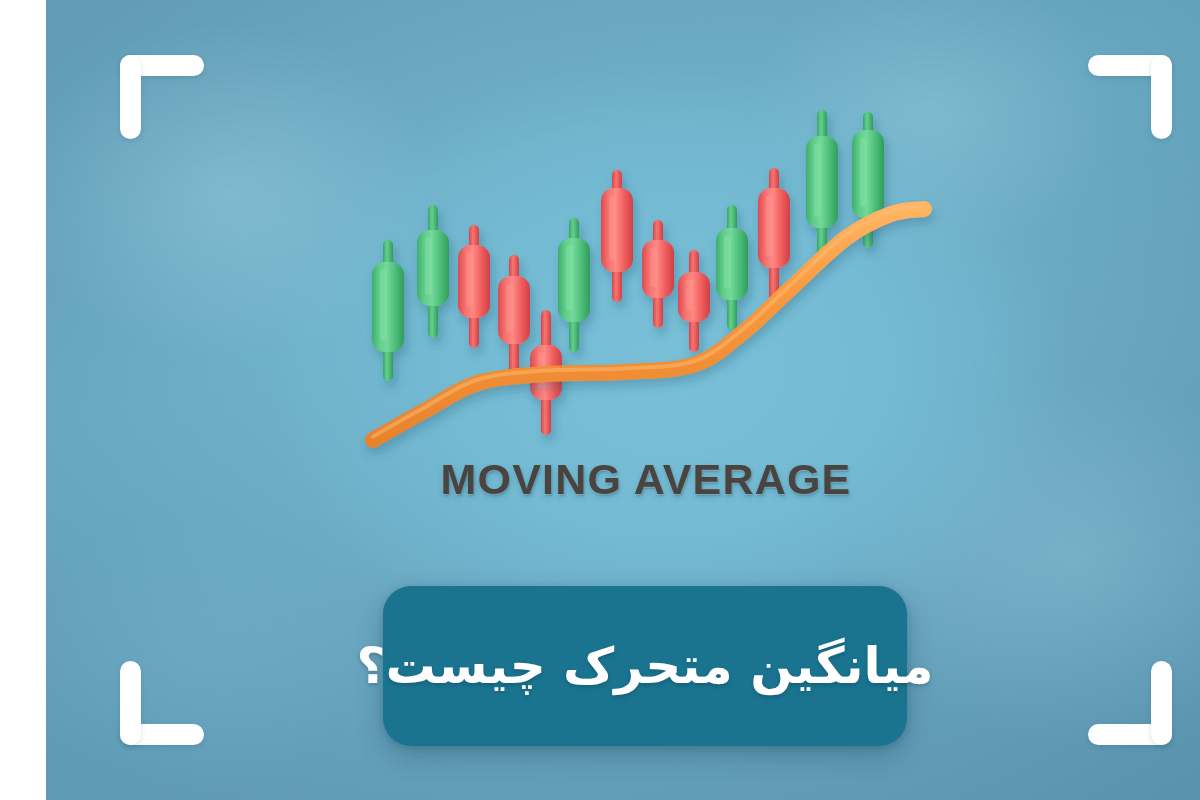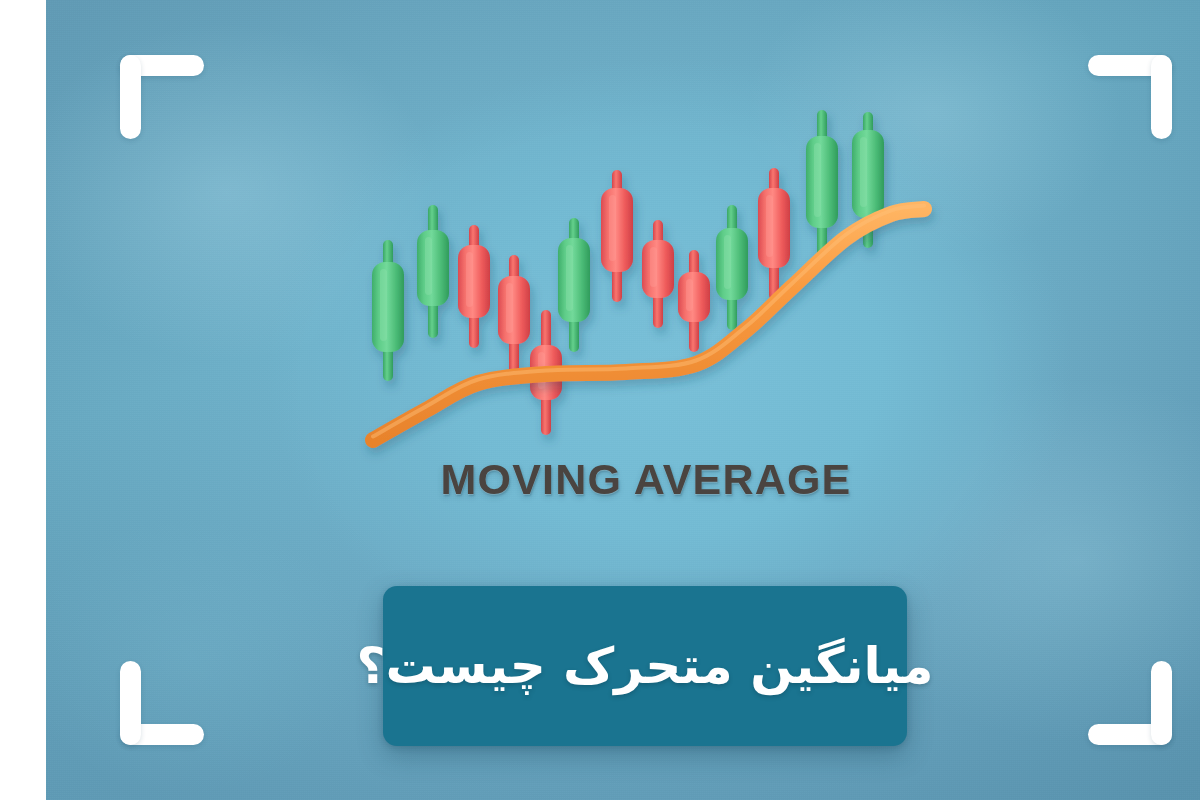--- a/index.html
+++ b/index.html
@@ -107,21 +107,21 @@
   }
 
   
   #banner {
     position: absolute;
     left: 337px;
     top: 586px;
     width: 524px;
     height: 160px;
     background: #1a7490;
-    border-radius: 14px;
+    border-radius: 28px;
     box-shadow:
       0 10px 26px rgba(16,62,82,0.30),
       0 2px 6px rgba(16,62,82,0.20);
     display: flex;
     align-items: center;
     justify-content: center;
   }
   #banner-text {
     direction: rtl;
     unicode-bidi: embed;

